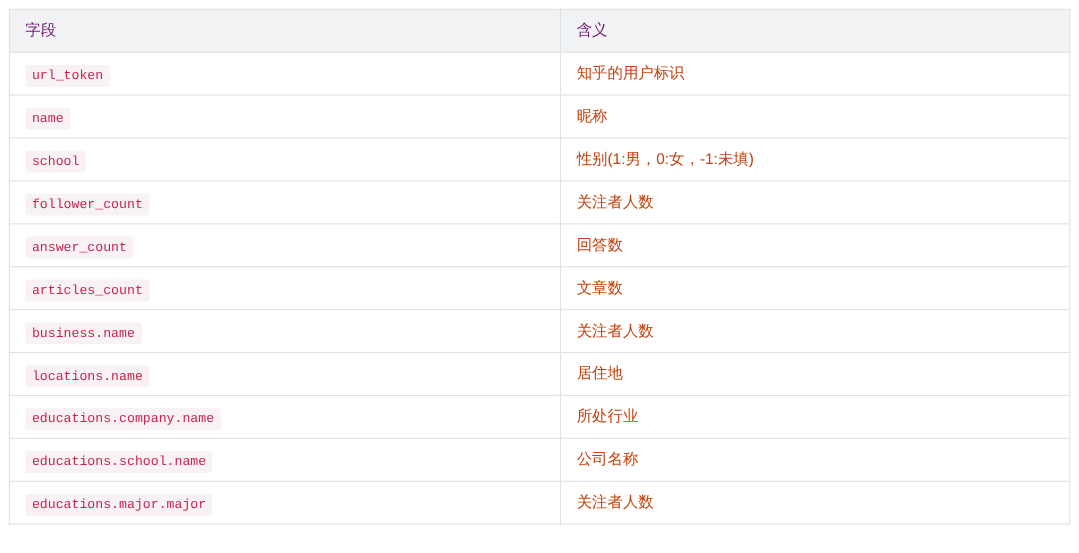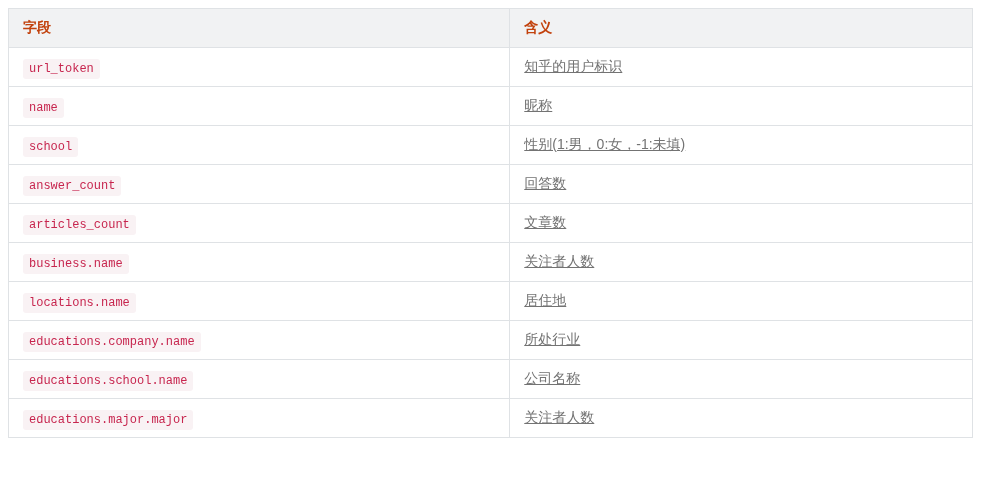--- a/index.html
+++ b/index.html
@@ -14,45 +14,44 @@
       background: #fff;
       padding: 8px;
     }
     table {
       width: 100%;
       border-collapse: collapse;
       border: 1px solid #dfe2e5;
     }
     thead th {
       background-color: #f1f2f3;
-      font-weight: 700;
+      font-weight: 400;
       text-align: left;
       padding: 10px 14px;
       border: 1px solid #dfe2e5;
-      color: #c2410c;
+      color: #701a75;
     }
     tbody td {
       padding: 10px 14px;
       border: 1px solid #dfe2e5;
       vertical-align: middle;
     }
     tbody td:first-child {
       width: 52%;
     }
     code {
       font-family: "SFMono-Regular", Consolas, "Liberation Mono", Menlo, monospace;
       font-size: 12px;
       color: #c7254e;
       background-color: #f9f2f4;
       padding: 3px 6px;
       border-radius: 3px;
     }
     .meaning {
-      color: #737373;
-      text-decoration: underline;
+      color: #c2410c;
     }
   </style>
 </head>
 <body>
 
 <table>
   <thead>
     <tr>
       <th>字段</th>
       <th>含义</th>
@@ -63,20 +62,24 @@
       <td><code>url_token</code></td>
       <td class="meaning">知乎的用户标识</td>
     </tr>
     <tr>
       <td><code>name</code></td>
       <td class="meaning">昵称</td>
     </tr>
     <tr>
       <td><code>school</code></td>
       <td class="meaning">性别(1:男，0:女，-1:未填)</td>
+    </tr>
+    <tr>
+      <td><code>follower_count</code></td>
+      <td class="meaning">关注者人数</td>
     </tr>
     <tr>
       <td><code>answer_count</code></td>
       <td class="meaning">回答数</td>
     </tr>
     <tr>
       <td><code>articles_count</code></td>
       <td class="meaning">文章数</td>
     </tr>
     <tr>

